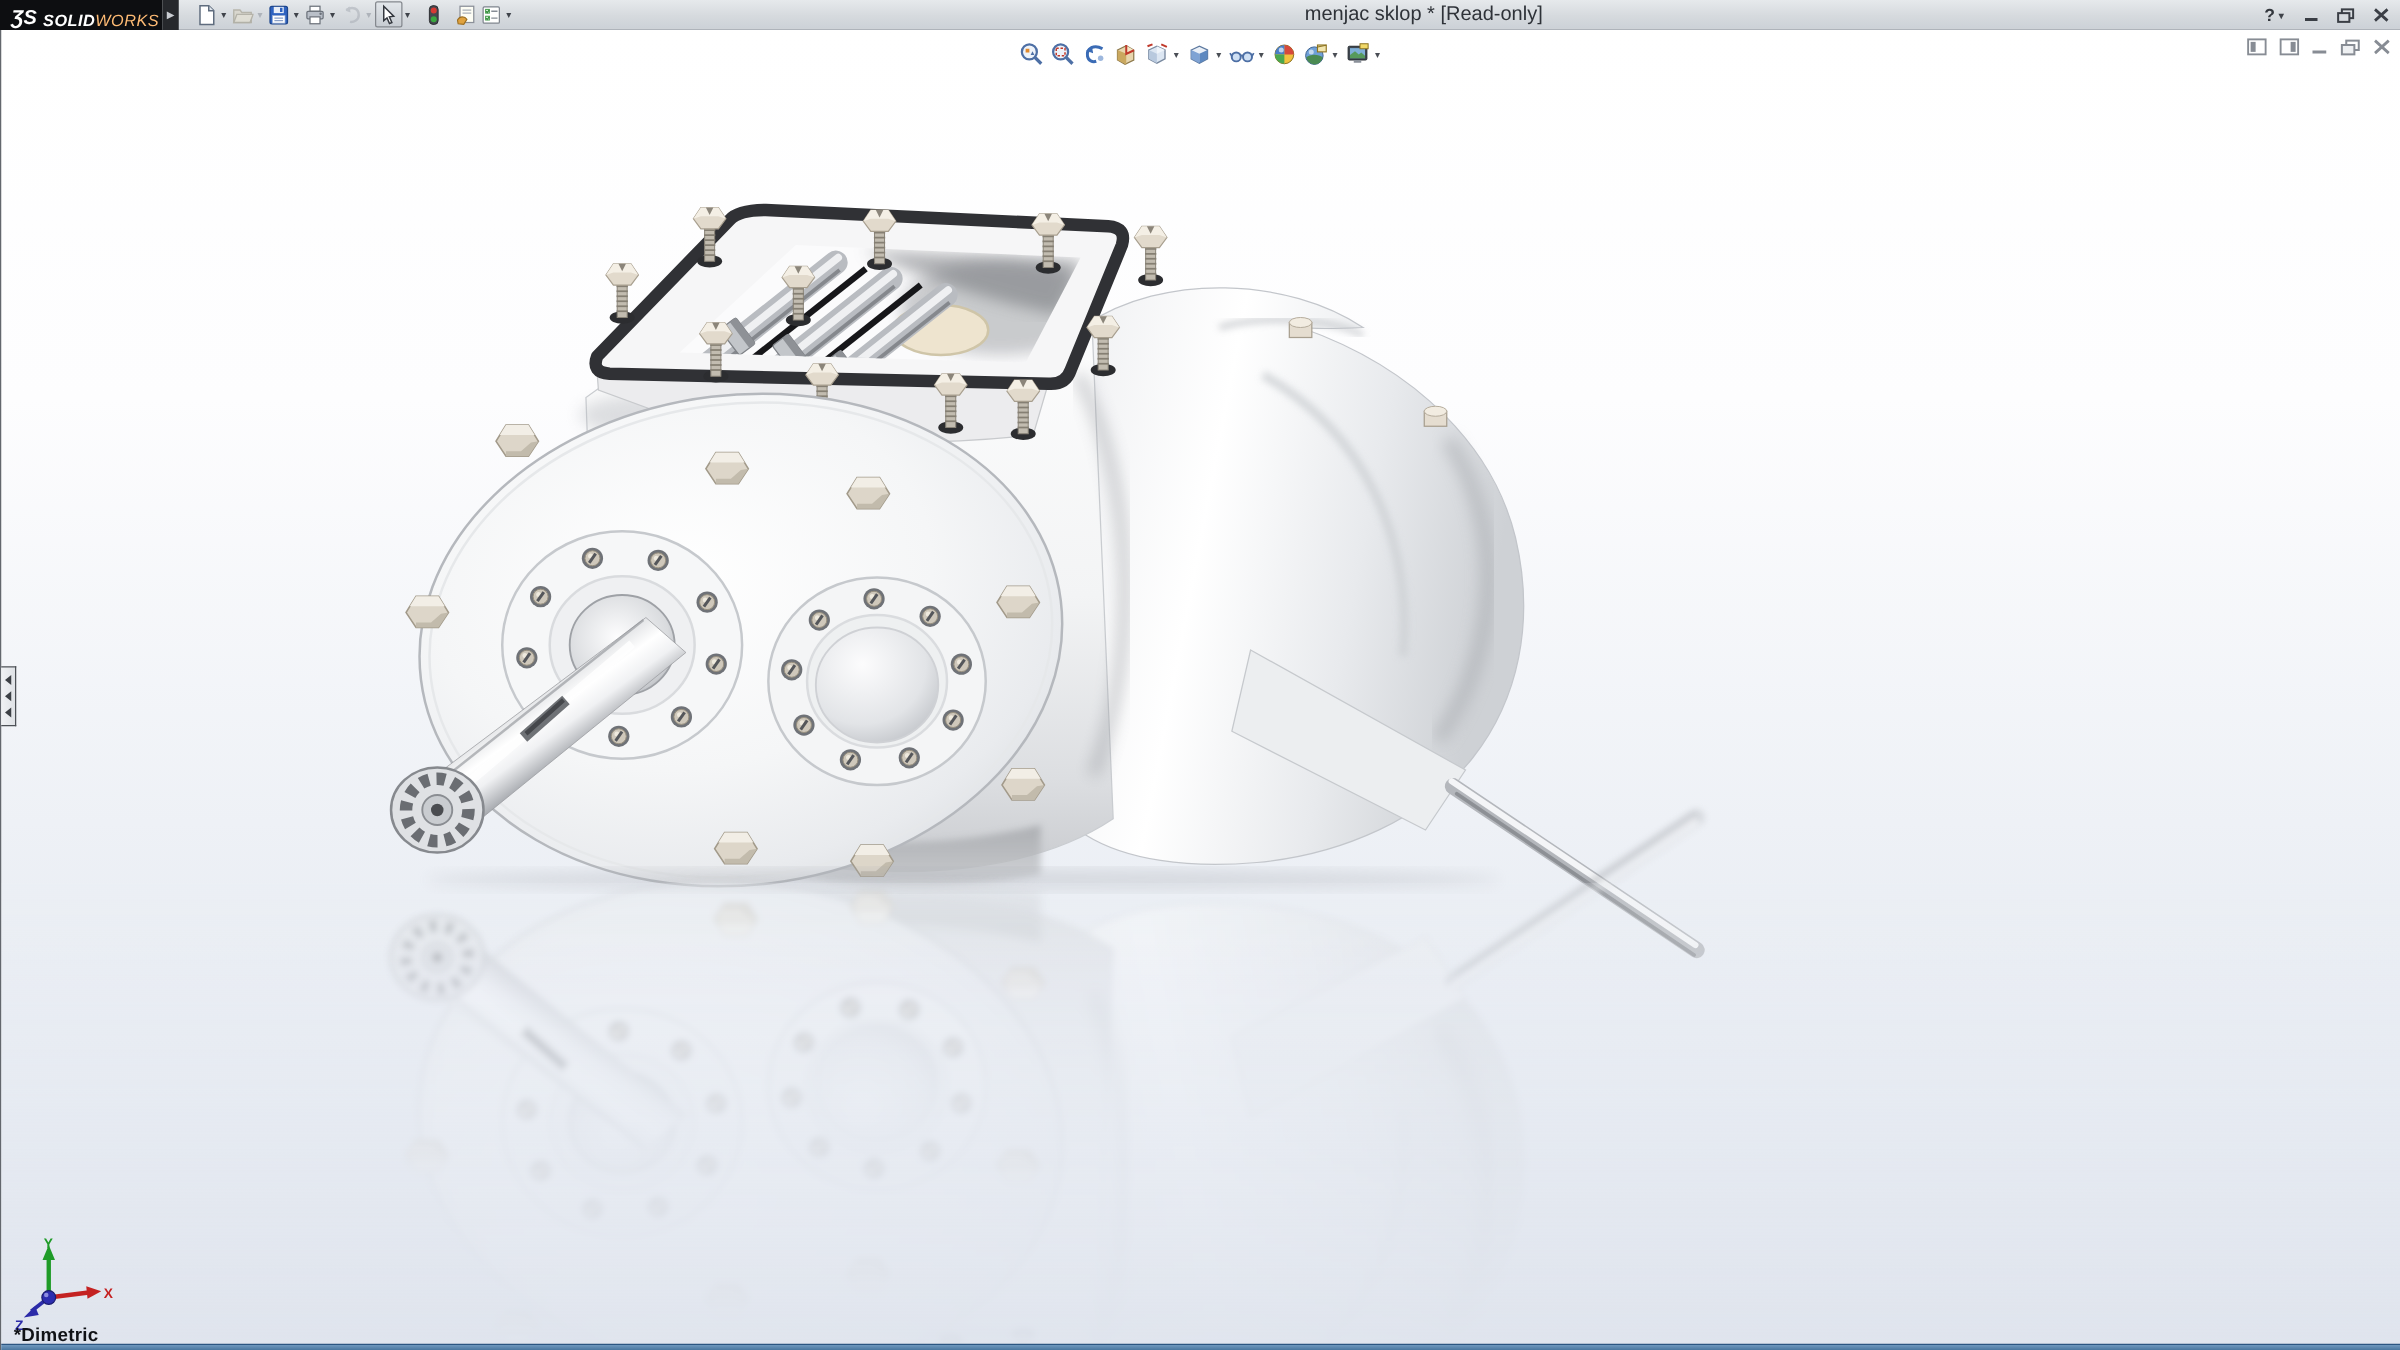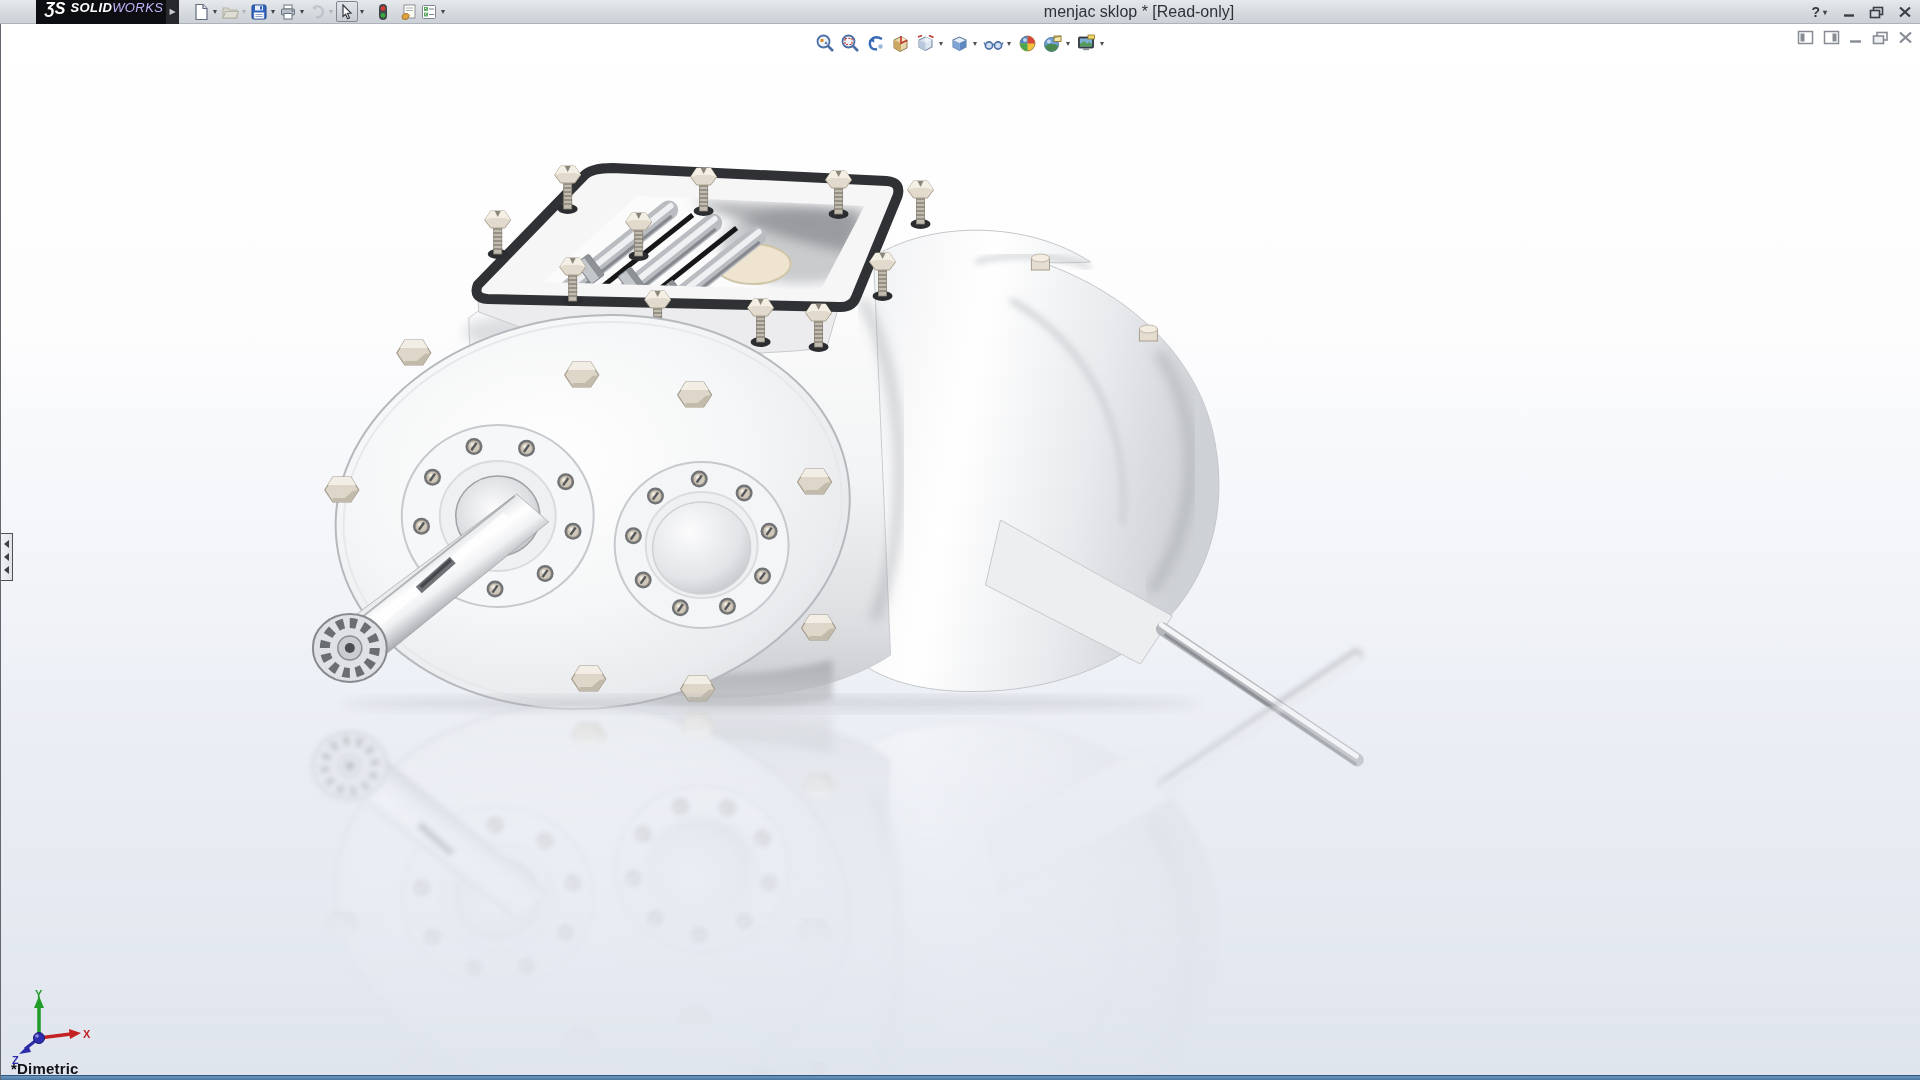--- a/index.html
+++ b/index.html
@@ -4,24 +4,24 @@
 <style>
   * { margin:0; padding:0; box-sizing:border-box; }
   html,body { width:1920px; height:1080px; overflow:hidden;
     font-family:"Liberation Sans", sans-serif; }
 
   
   .titlebar { position:relative; height:24px; width:100%;
     background:linear-gradient(180deg,#e6e9ec 0%,#d6dade 55%,#ccd1d7 100%);
     border-bottom:1px solid #aeb3ba; display:flex; align-items:center; z-index:50; }
   .logo { height:24px; width:130px; background:#0d0e11; color:#fff;
-    display:flex; align-items:flex-start; font-style:italic; white-space:nowrap;margin-left:36px; }
+    display:flex; align-items:flex-end; font-style:italic; white-space:nowrap; }
   .logo .mark { font-size:16px; font-weight:bold; margin:0 5px 0 9px; }
   .logo .solid { font-size:13px; font-weight:bold; letter-spacing:.4px; }
-  .logo .works { font-size:13px; font-weight:400; color:#c4b5fd; letter-spacing:.4px; }
+  .logo .works { font-size:13px; font-weight:400; color:#fdba74; letter-spacing:.4px; }
   .logo-notch { height:24px; width:13px; background:#26282c; color:#c9ccd1;
     font-size:8px; display:flex; align-items:center; justify-content:center; }
   .tb-icons { display:flex; align-items:center; margin-left:12px; height:24px; }
   .tbtn { height:21px; display:flex; align-items:center; padding:0 1px; border-radius:2px; }
   .tbtn .ic { width:18px; height:18px; display:block; }
   .tbtn.disabled { opacity:.55; }
   .tbtn.active { border:1px solid #84888e;
     background:linear-gradient(180deg,#e2e6ea,#c7ccd2); }
   .dd { font-size:8px; color:#3f434a; margin:0 3px 0 2px; line-height:21px; }
   .dd.dis { color:#aeb3ba; }

